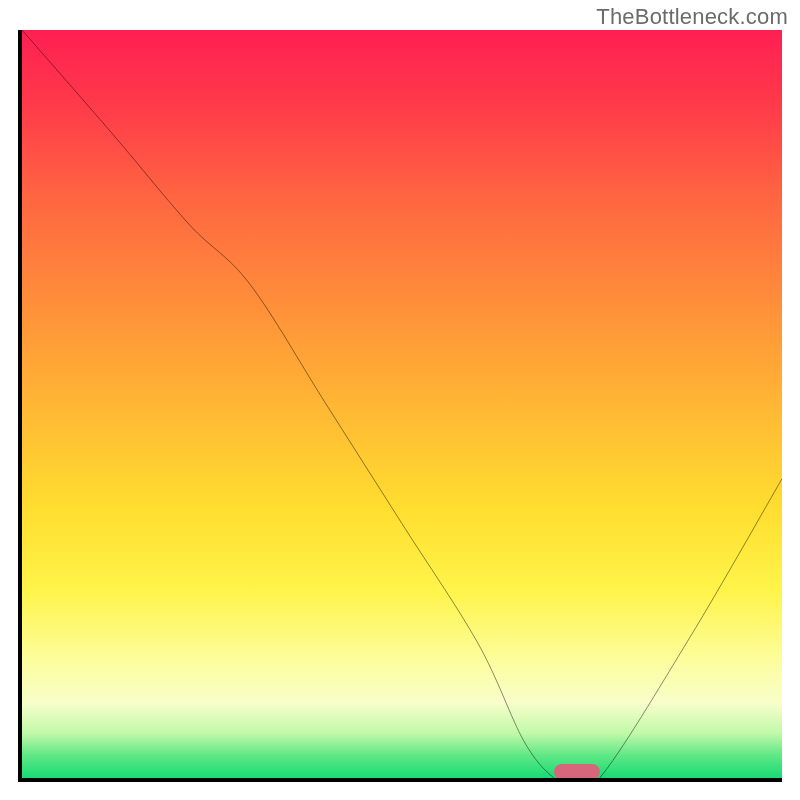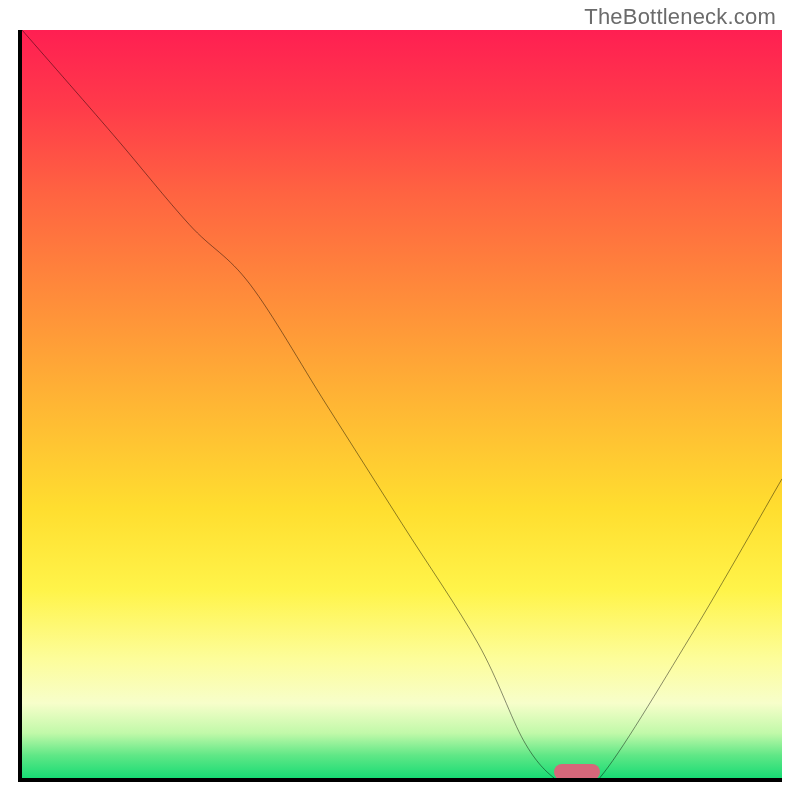--- a/index.html
+++ b/index.html
@@ -12,21 +12,21 @@
     overflow: hidden;
   }
   .container {
     position: relative;
     width: 800px;
     height: 800px;
   }
   .watermark {
     position: absolute;
     top: 4px;
-    right: 24px;
+    right: 12px;
     color: #6b6b6b;
     font-size: 22px;
     font-weight: 500;
     letter-spacing: 0.2px;
     z-index: 5;
   }
   .plot-area {
     position: absolute;
     left: 18px;
     top: 30px;

